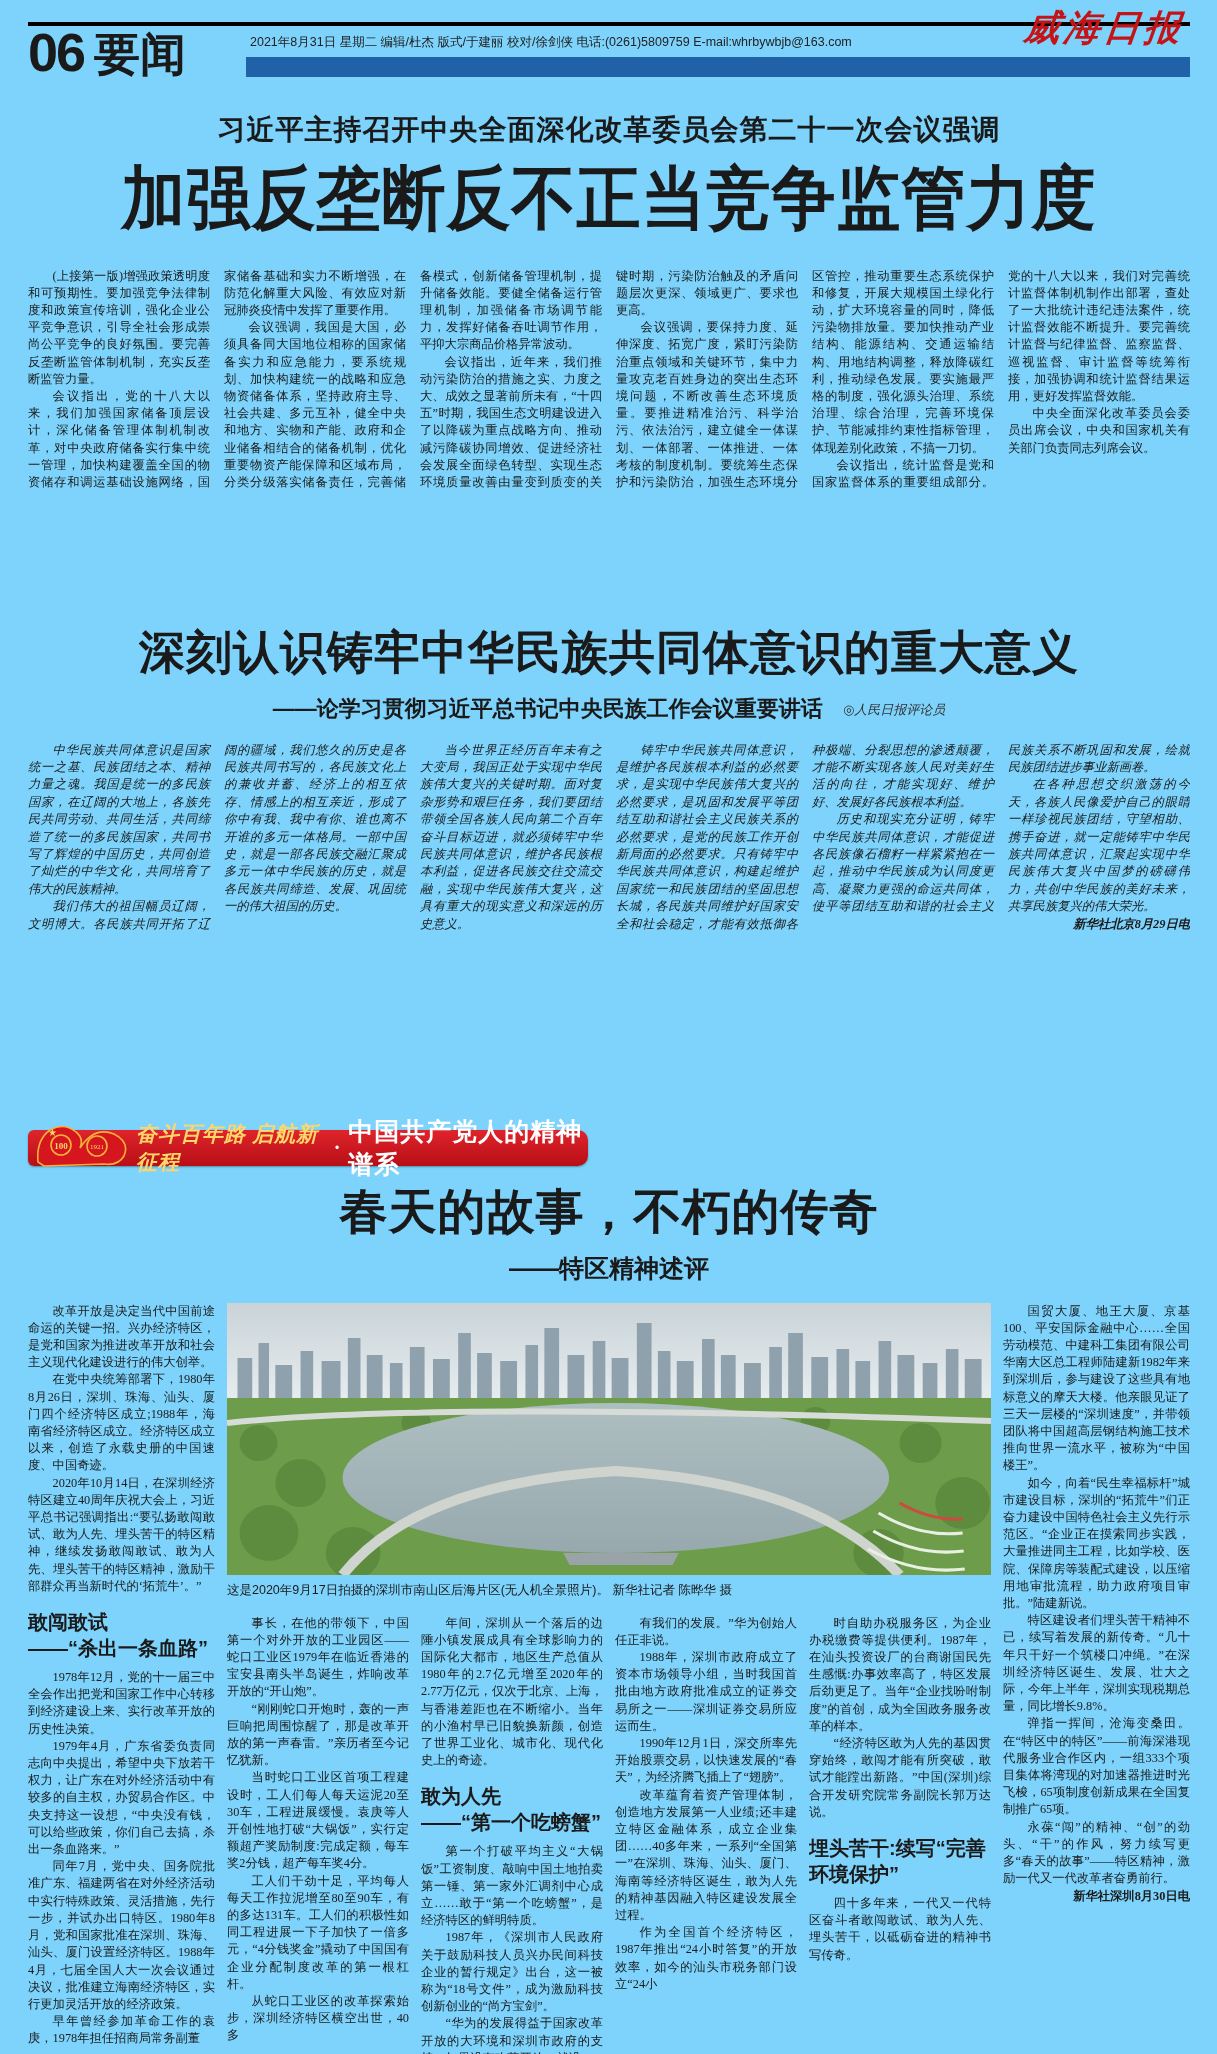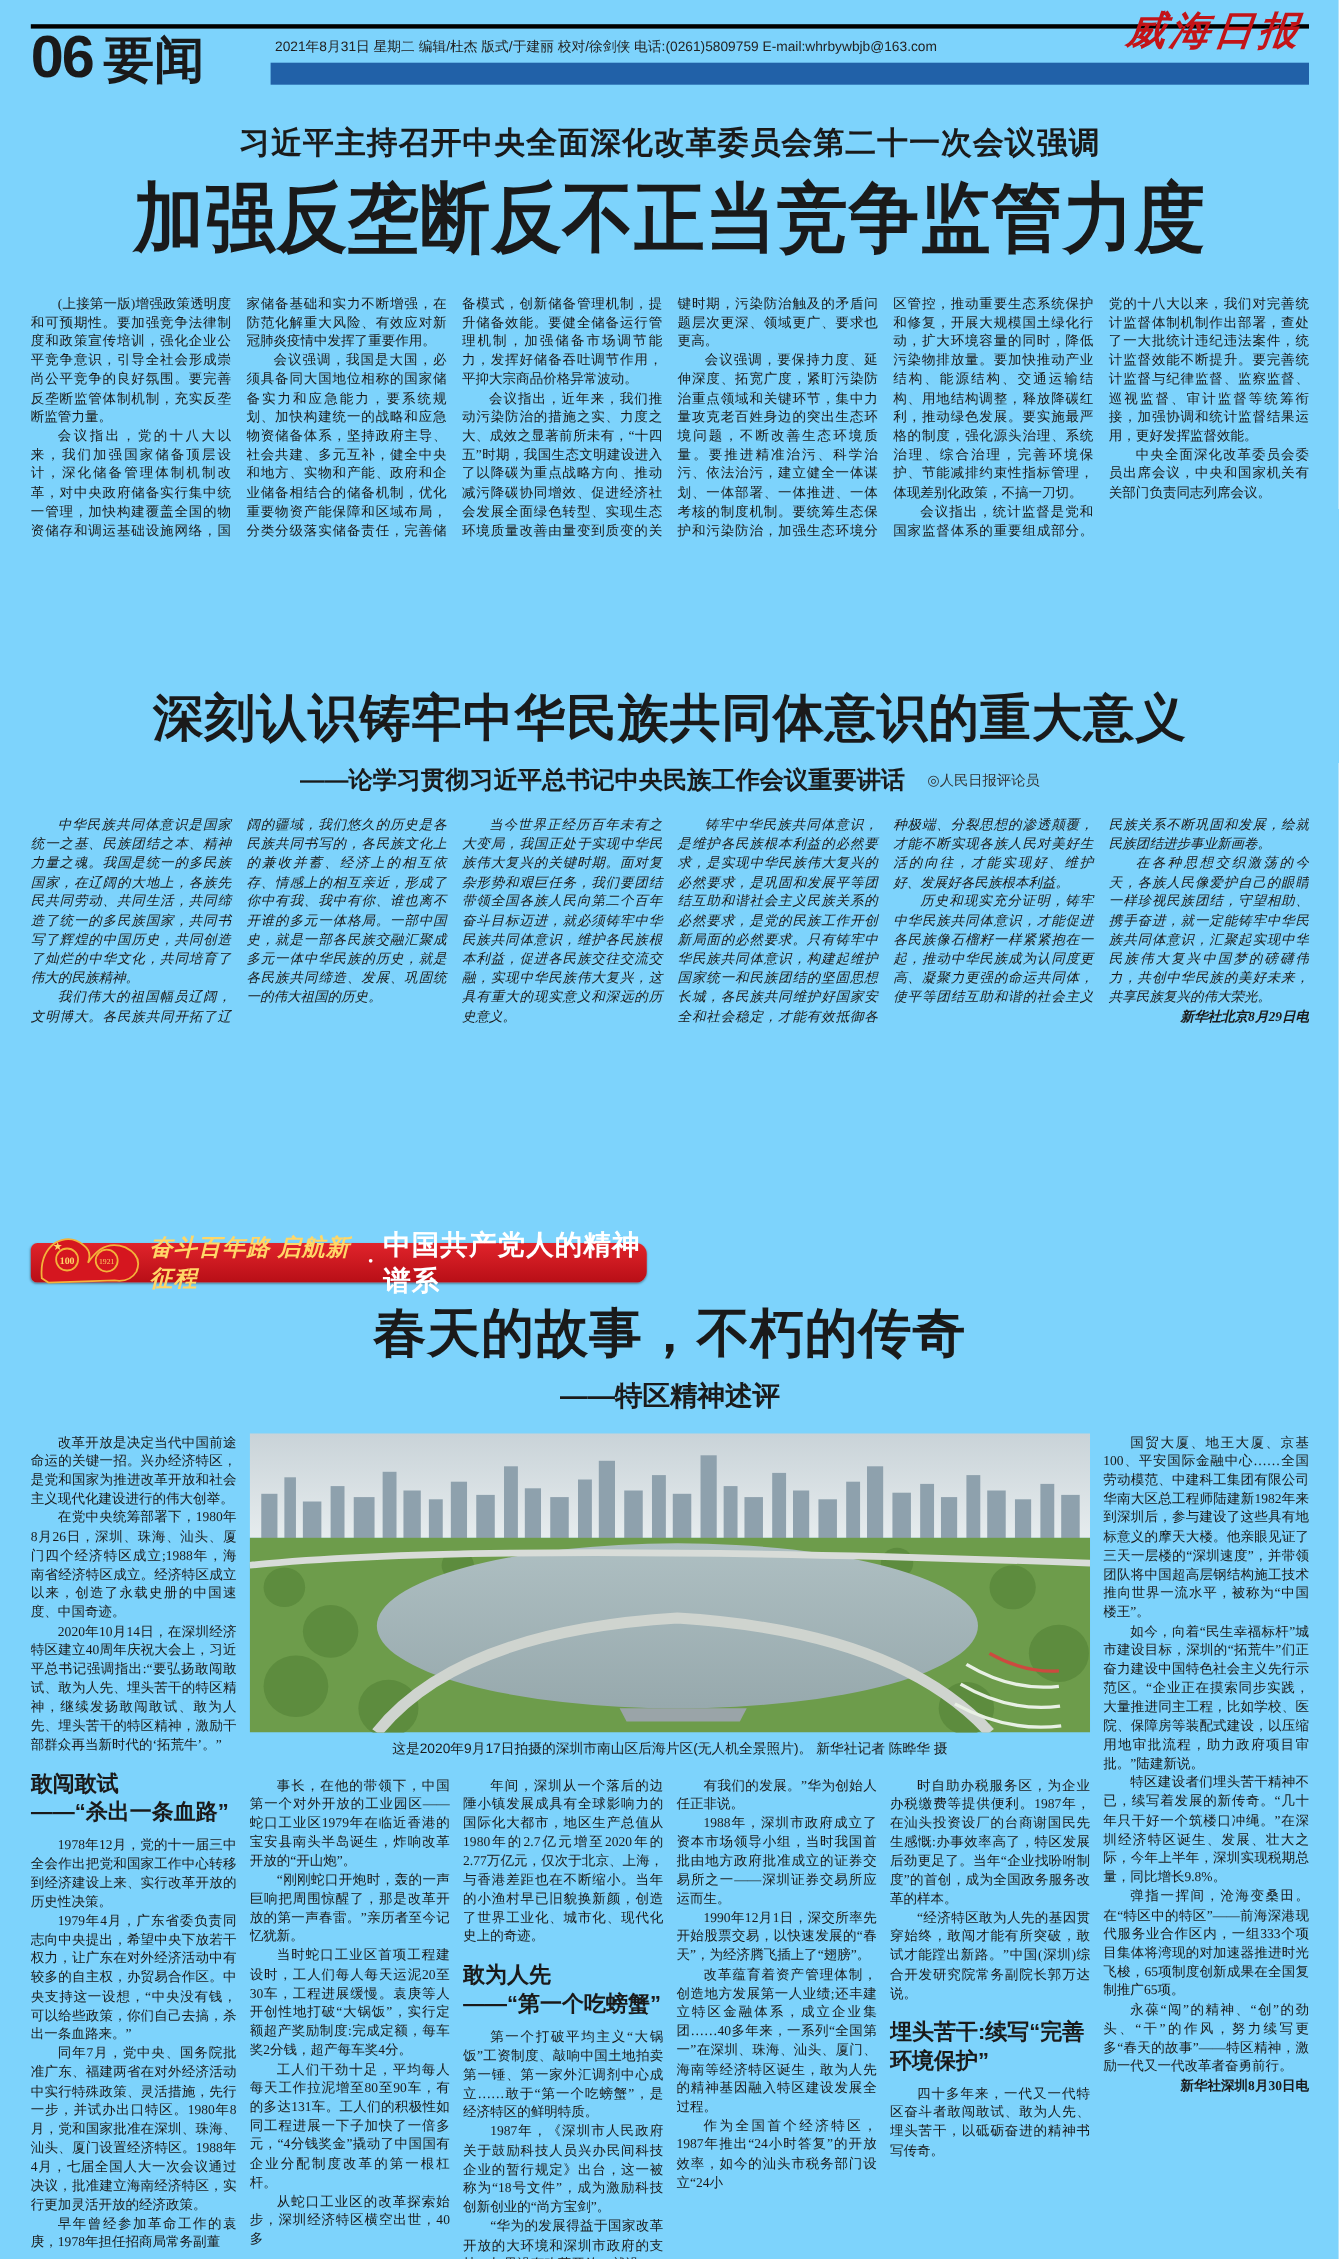--- a/index.html
+++ b/index.html
@@ -20,41 +20,41 @@
 
   
   .a1-kicker { text-align:center; font-family:"Liberation Sans","DejaVu Sans",sans-serif; font-size:28px; font-weight:700; letter-spacing:1px; margin-top:34px; }
   .a1-headline { text-align:center; font-family:"Liberation Sans","DejaVu Sans",sans-serif; font-size:64px; font-weight:900; letter-spacing:1px; margin-top:6px; transform:scaleY(1.08); }
   .a1-body { margin-top:26px; height:328px; overflow:hidden; column-count:6; column-gap:14px; font-size:12.3px; line-height:17.2px; text-align:justify; }
   .a1-body p, .a2-body p { text-indent:2em; }
 
   
   .a2-headline { text-align:center; font-size:46px; font-weight:900; letter-spacing:1px; margin-top:26px; font-family:"Liberation Serif","DejaVu Serif",serif; }
   .a2-subline { text-align:center; margin-top:10px; font-size:22px; font-weight:700; font-family:"Liberation Sans","DejaVu Sans",sans-serif; }
-  .a2-byline { font-size:13px; font-weight:400; margin-left:14px; color:#333; vertical-align:middle; }
+  .a2-byline { font-size:13px; font-weight:400; margin-left:14px; color:#333; vertical-align:middle;font-style:italic; }
   .a2-body { margin-top:18px; height:372px; overflow:hidden; column-count:6; column-gap:14px; font-size:12.3px; line-height:17.4px; text-align:justify; font-style:italic; }
   .a2-dateline { text-align:right; font-weight:700; text-indent:0 !important; }
 
   
   .banner { margin-top:16px; width:560px; height:36px; background:linear-gradient(180deg,#e0242b,#b80e16); border-radius:6px 10px 10px 6px; position:relative; display:flex; align-items:center; padding-left:108px; box-shadow:0 1px 2px rgba(0,0,0,.35); }
   .banner-emblem { position:absolute; left:6px; top:-8px; width:96px; height:46px; }
   .banner-script { font-size:21px; font-weight:900; font-style:italic; color:#ffd768; letter-spacing:1px; font-family:"Liberation Serif","DejaVu Serif",serif; }
   .banner-sep { color:#fff; font-size:20px; margin:0 8px; font-weight:700; }
   .banner-topic { color:#fff; font-size:25px; font-weight:700; font-family:"Liberation Sans","DejaVu Sans",sans-serif; letter-spacing:1px; }
 
   
   .a3-headline { text-align:center; font-size:48px; font-weight:900; margin-top:14px; letter-spacing:1px; font-family:"Liberation Serif","DejaVu Serif",serif; }
   .a3-subline { text-align:center; font-size:25px; font-weight:700; margin-top:8px; font-family:"Liberation Sans","DejaVu Sans",sans-serif; }
   .a3-row { display:flex; gap:12px; margin-top:18px; height:782px; }
   .a3-col { width:187px; flex:0 0 187px; overflow:hidden; font-size:12.3px; line-height:17.2px; text-align:justify; }
   .a3-col p, .a3-mid-col p { text-indent:2em; margin:0; }
   .a3-mid { flex:1; display:flex; flex-direction:column; min-width:0; }
   .photo-wrap { width:100%; }
   .photo-wrap svg { display:block; width:100%; height:272px; }
-  .photo-caption { text-align:center; font-size:12.5px; margin-top:7px; font-family:"Liberation Sans","DejaVu Sans",sans-serif; }
+  .photo-caption { text-align:left; font-size:12.5px; margin-top:7px; font-family:"Liberation Sans","DejaVu Sans",sans-serif; }
   .a3-mid-cols { display:flex; gap:12px; margin-top:16px; flex:1; overflow:hidden; }
   .a3-mid-col { flex:1; overflow:hidden; font-size:12.3px; line-height:17.2px; text-align:justify; min-width:0; }
   .subhead { font-family:"Liberation Sans","DejaVu Sans",sans-serif; font-weight:900; font-size:20px; line-height:1.3; margin:14px 0 8px 0; text-align:left; text-indent:0; }
   .subhead .sh2 { display:block; }
   .a3-dateline { text-align:right; font-weight:700; text-indent:0 !important; }
 </style>
 </head>
 <body>
 
 <div class="page">

